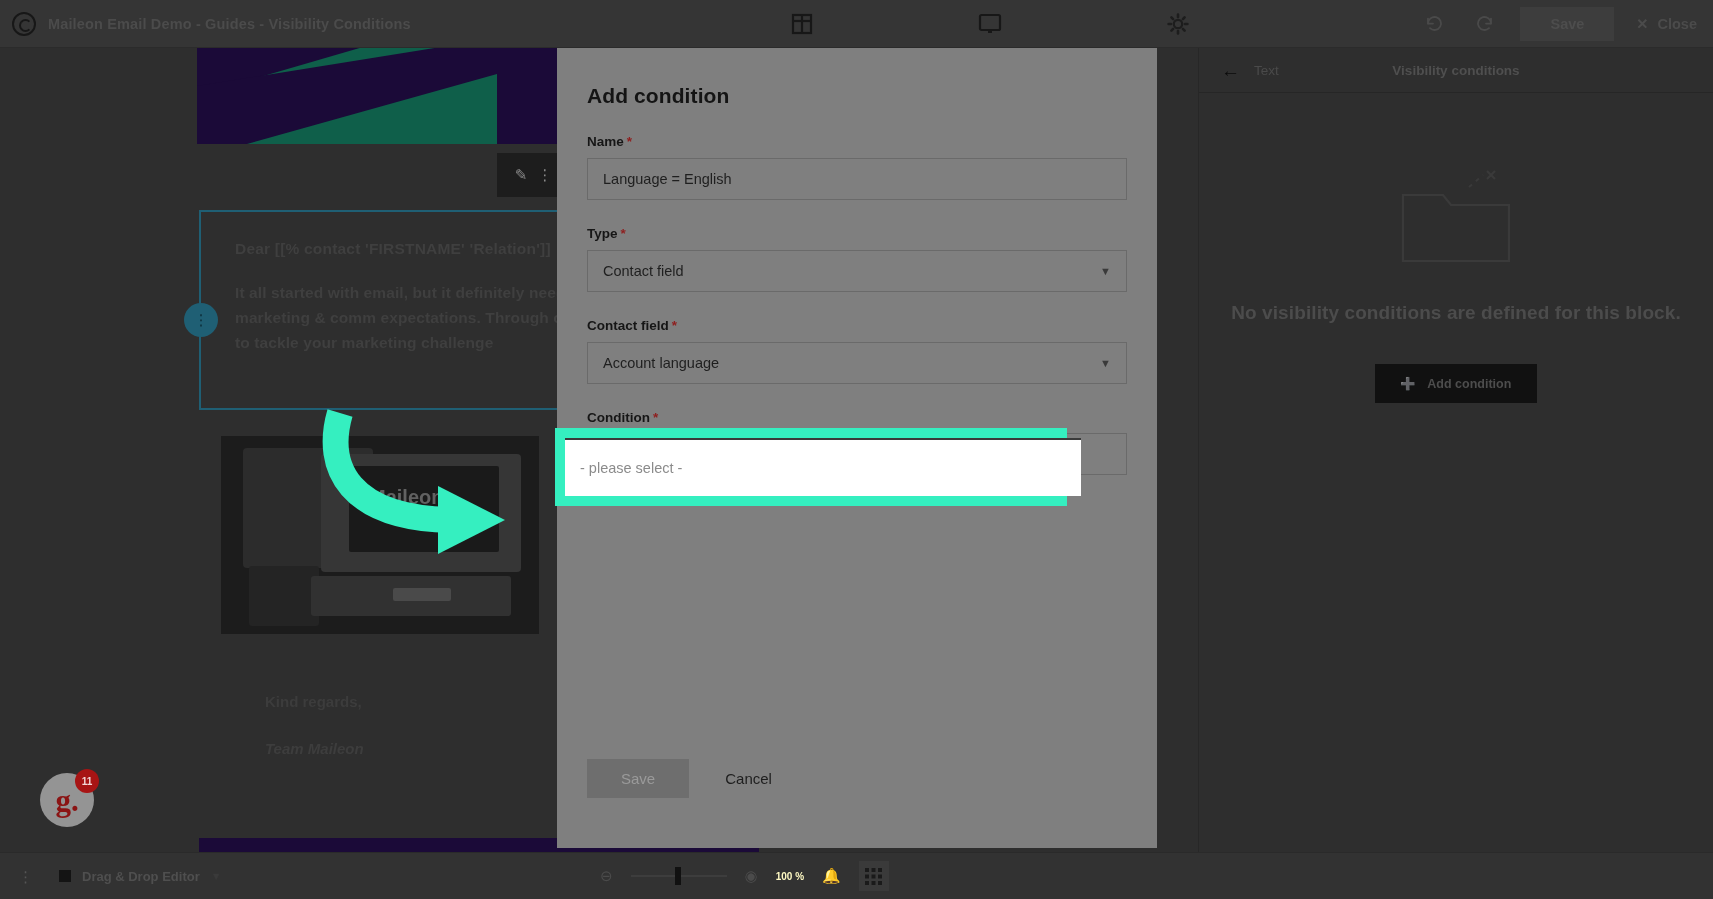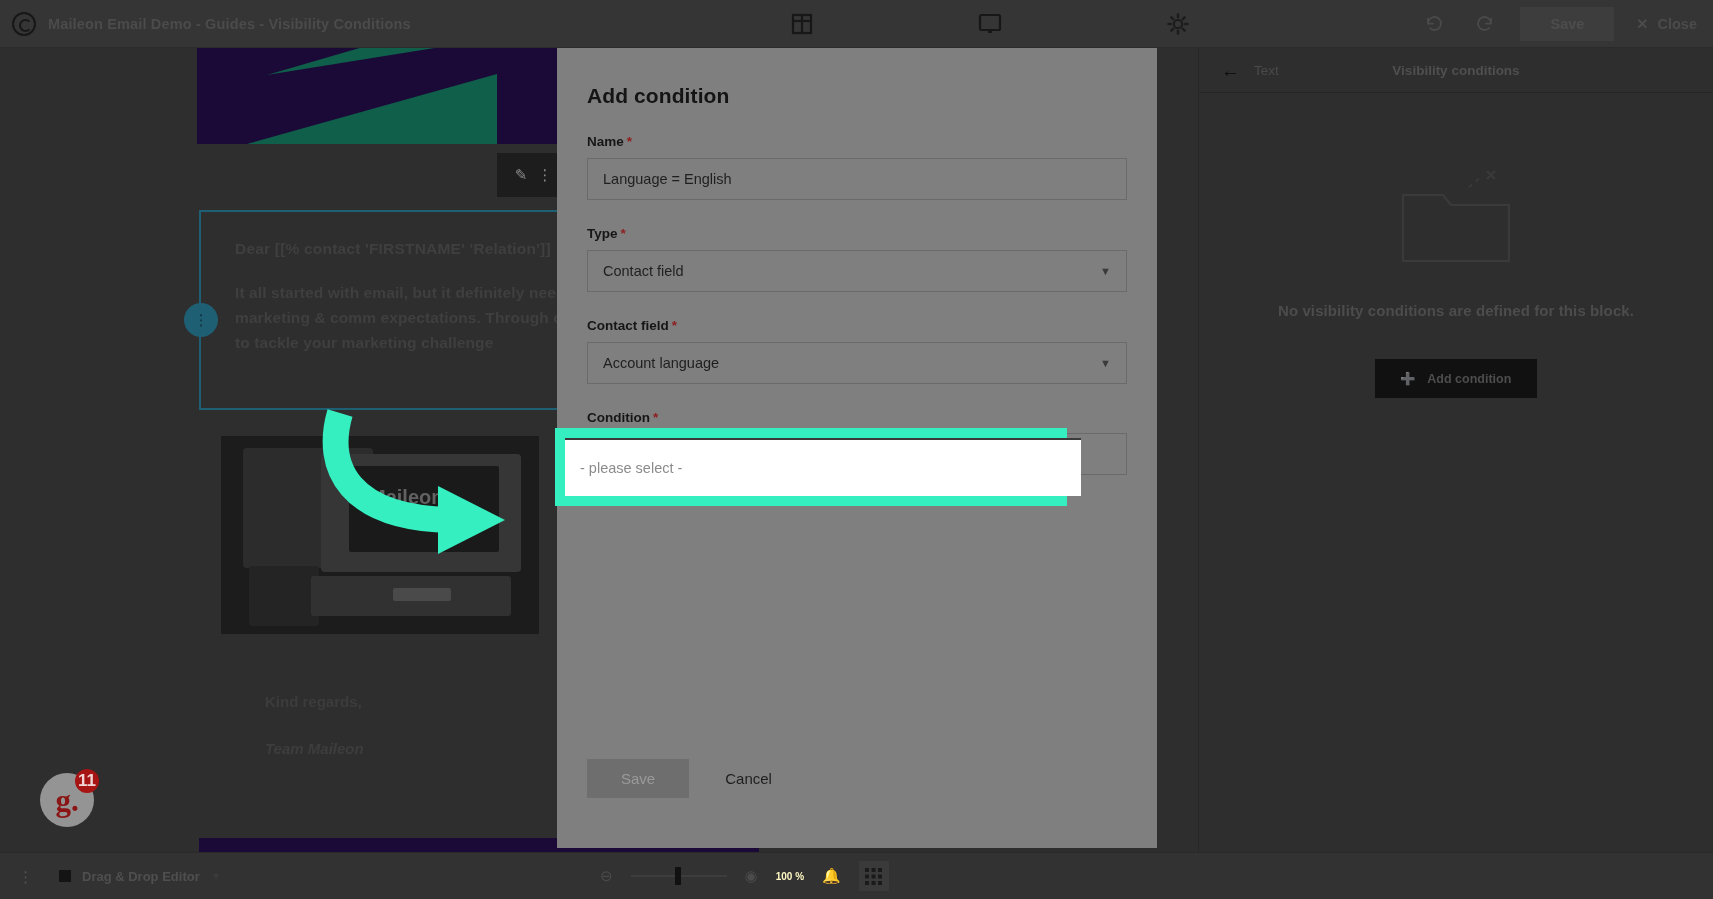--- a/index.html
+++ b/index.html
@@ -160,21 +160,21 @@
     border-bottom: 1px solid #262626; position: relative;
   }
   .back-arrow { color: #0a0a0a; font-size: 19px; cursor: pointer; line-height: 1; }
   .back-label { color: #4a4a4a; font-size: 13.5px; }
   .rpanel-title {
     position: absolute; left: 0; right: 0; text-align: center;
     color: #4f4f4f; font-size: 13.5px; font-weight: 700; pointer-events: none;
   }
   .rpanel-body { display: flex; flex-direction: column; align-items: center; padding-top: 72px; }
   .folder-ico { width: 130px; height: 105px; position: relative; }
-  .empty-msg { color: #4c4c4c; font-size: 15px; font-weight: 600; margin-top: 32px; letter-spacing: .1px; }
+  .empty-msg { color: #4c4c4c; font-size: 19px; font-weight: 600; margin-top: 32px; letter-spacing: .1px; }
   .add-cond-btn {
     margin-top: 40px; background: #111111; color: #4d4d4d;
     font-size: 12.5px; font-weight: 700; font-family: inherit;
     border: none; padding: 12px 26px; display: flex; align-items: center; gap: 11px; cursor: pointer;
   }
 
   
   .bottombar {
     position: absolute; left: 0; bottom: 0; width: 1713px; height: 47px;
     background: #323232; border-top: 1px solid #2a2a2a;
@@ -199,21 +199,21 @@
   
   .gbadge {
     position: absolute; left: 40px; bottom: 72px; width: 54px; height: 54px;
     border-radius: 50%; background: #949494;
     display: flex; align-items: center; justify-content: center; cursor: pointer; z-index: 50;
   }
   .gbadge .gmark { color: #8b1414; font-size: 31px; font-weight: 700; line-height: 1; font-family: "Liberation Serif", serif; }
   .gbadge .count {
     position: absolute; right: -5px; top: -4px; min-width: 24px; height: 24px;
     border-radius: 50%; background: #a71414; color: #f2d6d6;
-    font-size: 17px; font-weight: 700; display: flex; align-items: center; justify-content: center;
+    font-size: 10px; font-weight: 700; display: flex; align-items: center; justify-content: center;
   }
 </style>
 </head>
 <body>
 
 <div id="app">
 
   <div class="topbar">
     <div class="brand">
       <div class="brand-logo"></div>

